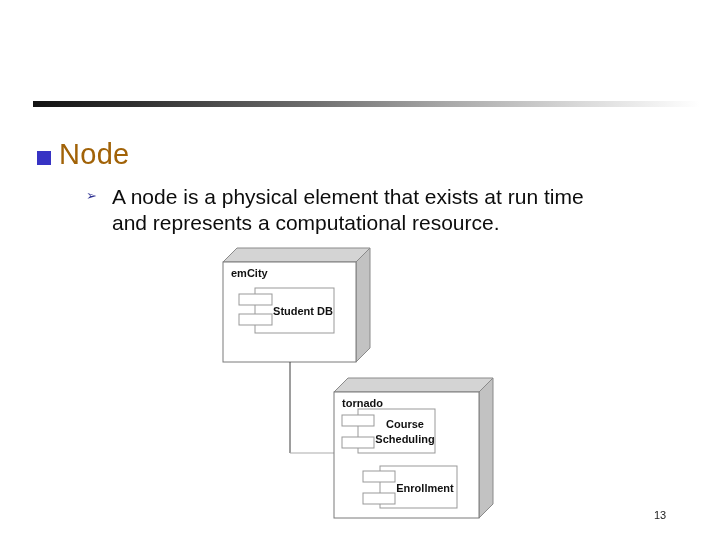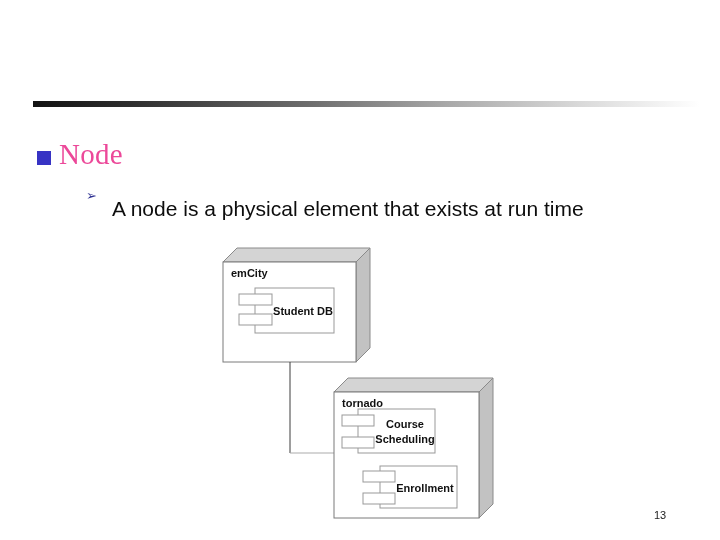--- a/index.html
+++ b/index.html
@@ -15,31 +15,30 @@
   .top-rule{
     position:absolute;left:33px;top:101px;width:667px;height:6px;
     background:linear-gradient(to right,#121212 0%,#2f2f2f 15%,#6e6e6e 42%,#a8a8a8 62%,#d9d9d9 82%,#ffffff 100%);
   }
   .title-bullet{
     position:absolute;left:37px;top:151px;width:14px;height:14px;
     background:#3733c4;
   }
   .slide-title{
     position:absolute;left:59px;top:139px;
-    font-size:29px;line-height:30px;color:#ec4899;
+    font-size:29px;line-height:30px;color:#a16207;
     letter-spacing:0.3px;
-    font-family:Liberation Serif, serif;
   }
   .bullet-arrow{
     position:absolute;left:86px;top:189px;
     font-family:"DejaVu Sans",sans-serif;
     font-size:13px;line-height:13px;color:#2e3192;
   }
   .bullet-text{
-    position:absolute;left:112px;top:196px;
+    position:absolute;left:112px;top:184px;
     font-size:21px;line-height:26px;color:#0d0d0d;
   }
   .bullet-text .line{white-space:nowrap;}
   .diagram{
     position:absolute;left:190px;top:240px;width:320px;height:292px;
   }
   .diagram text{
     font-family:"Liberation Sans",sans-serif;
     font-weight:bold;font-size:11px;fill:#111111;
   }
@@ -54,20 +53,21 @@
 <div class="slide">
 
   <div class="top-rule"></div>
 
   <div class="title-bullet"></div>
   <div class="slide-title">Node</div>
 
   <span class="bullet-arrow">➢</span>
   <div class="bullet-text">
     <div class="line">A node is a physical element that exists at run time</div>
+    <div class="line">and represents a computational resource.</div>
   </div>
 
   <svg class="diagram" viewBox="190 240 320 292" width="320" height="292">
 
     <g>
       <polygon points="223,262 237,248 370,248 356,262" fill="#d4d4d4" stroke="#8a8a8a" stroke-width="1"></polygon>
       <polygon points="356,262 370,248 370,348 356,362" fill="#c2c2c2" stroke="#8a8a8a" stroke-width="1"></polygon>
       <rect x="223" y="262" width="133" height="100" fill="#ffffff" stroke="#7a7a7a" stroke-width="1"></rect>
       <text x="231" y="277">emCity</text>
 

